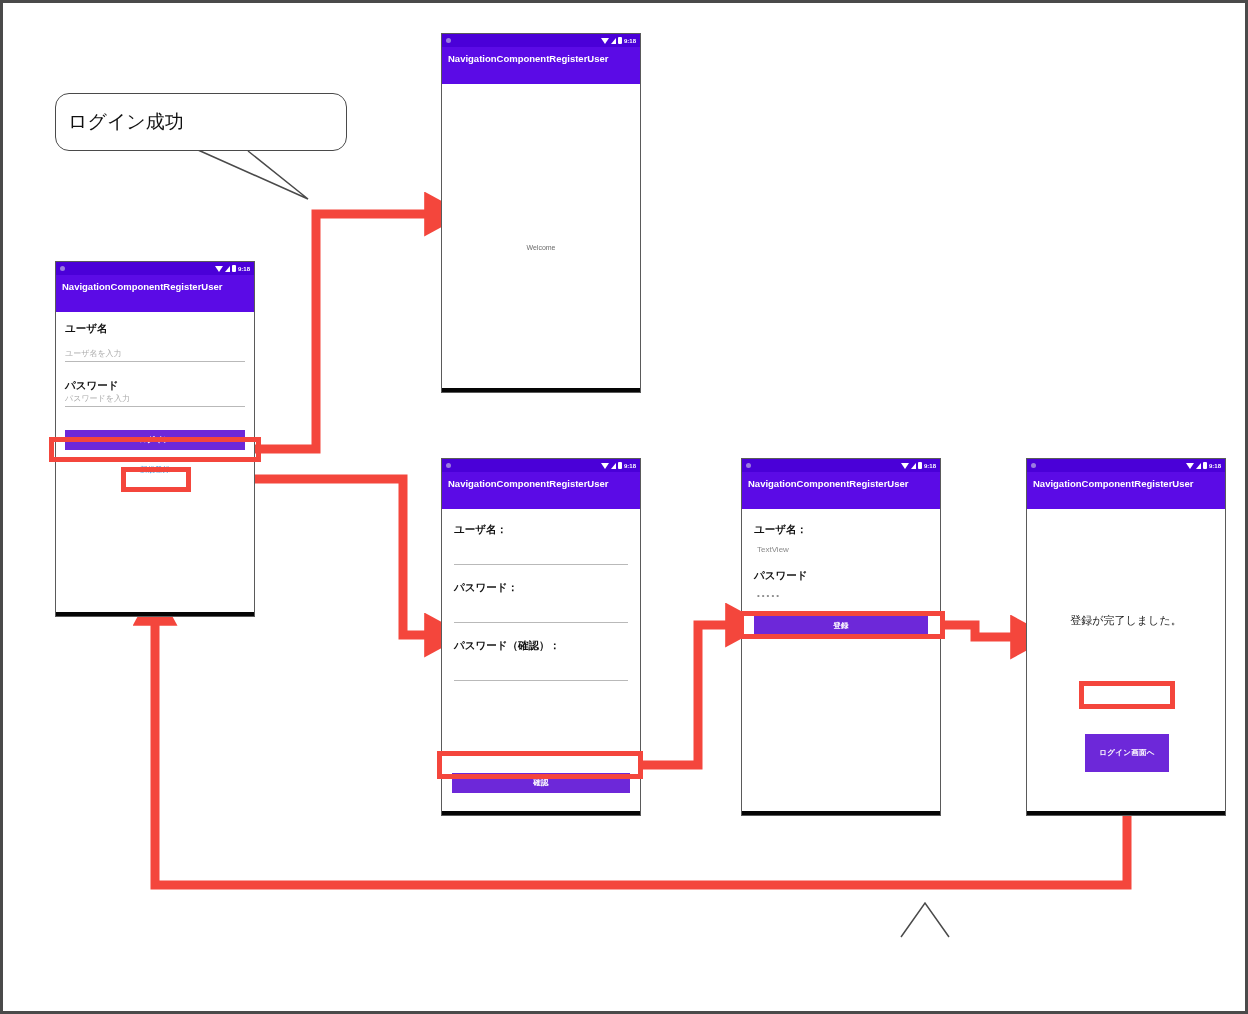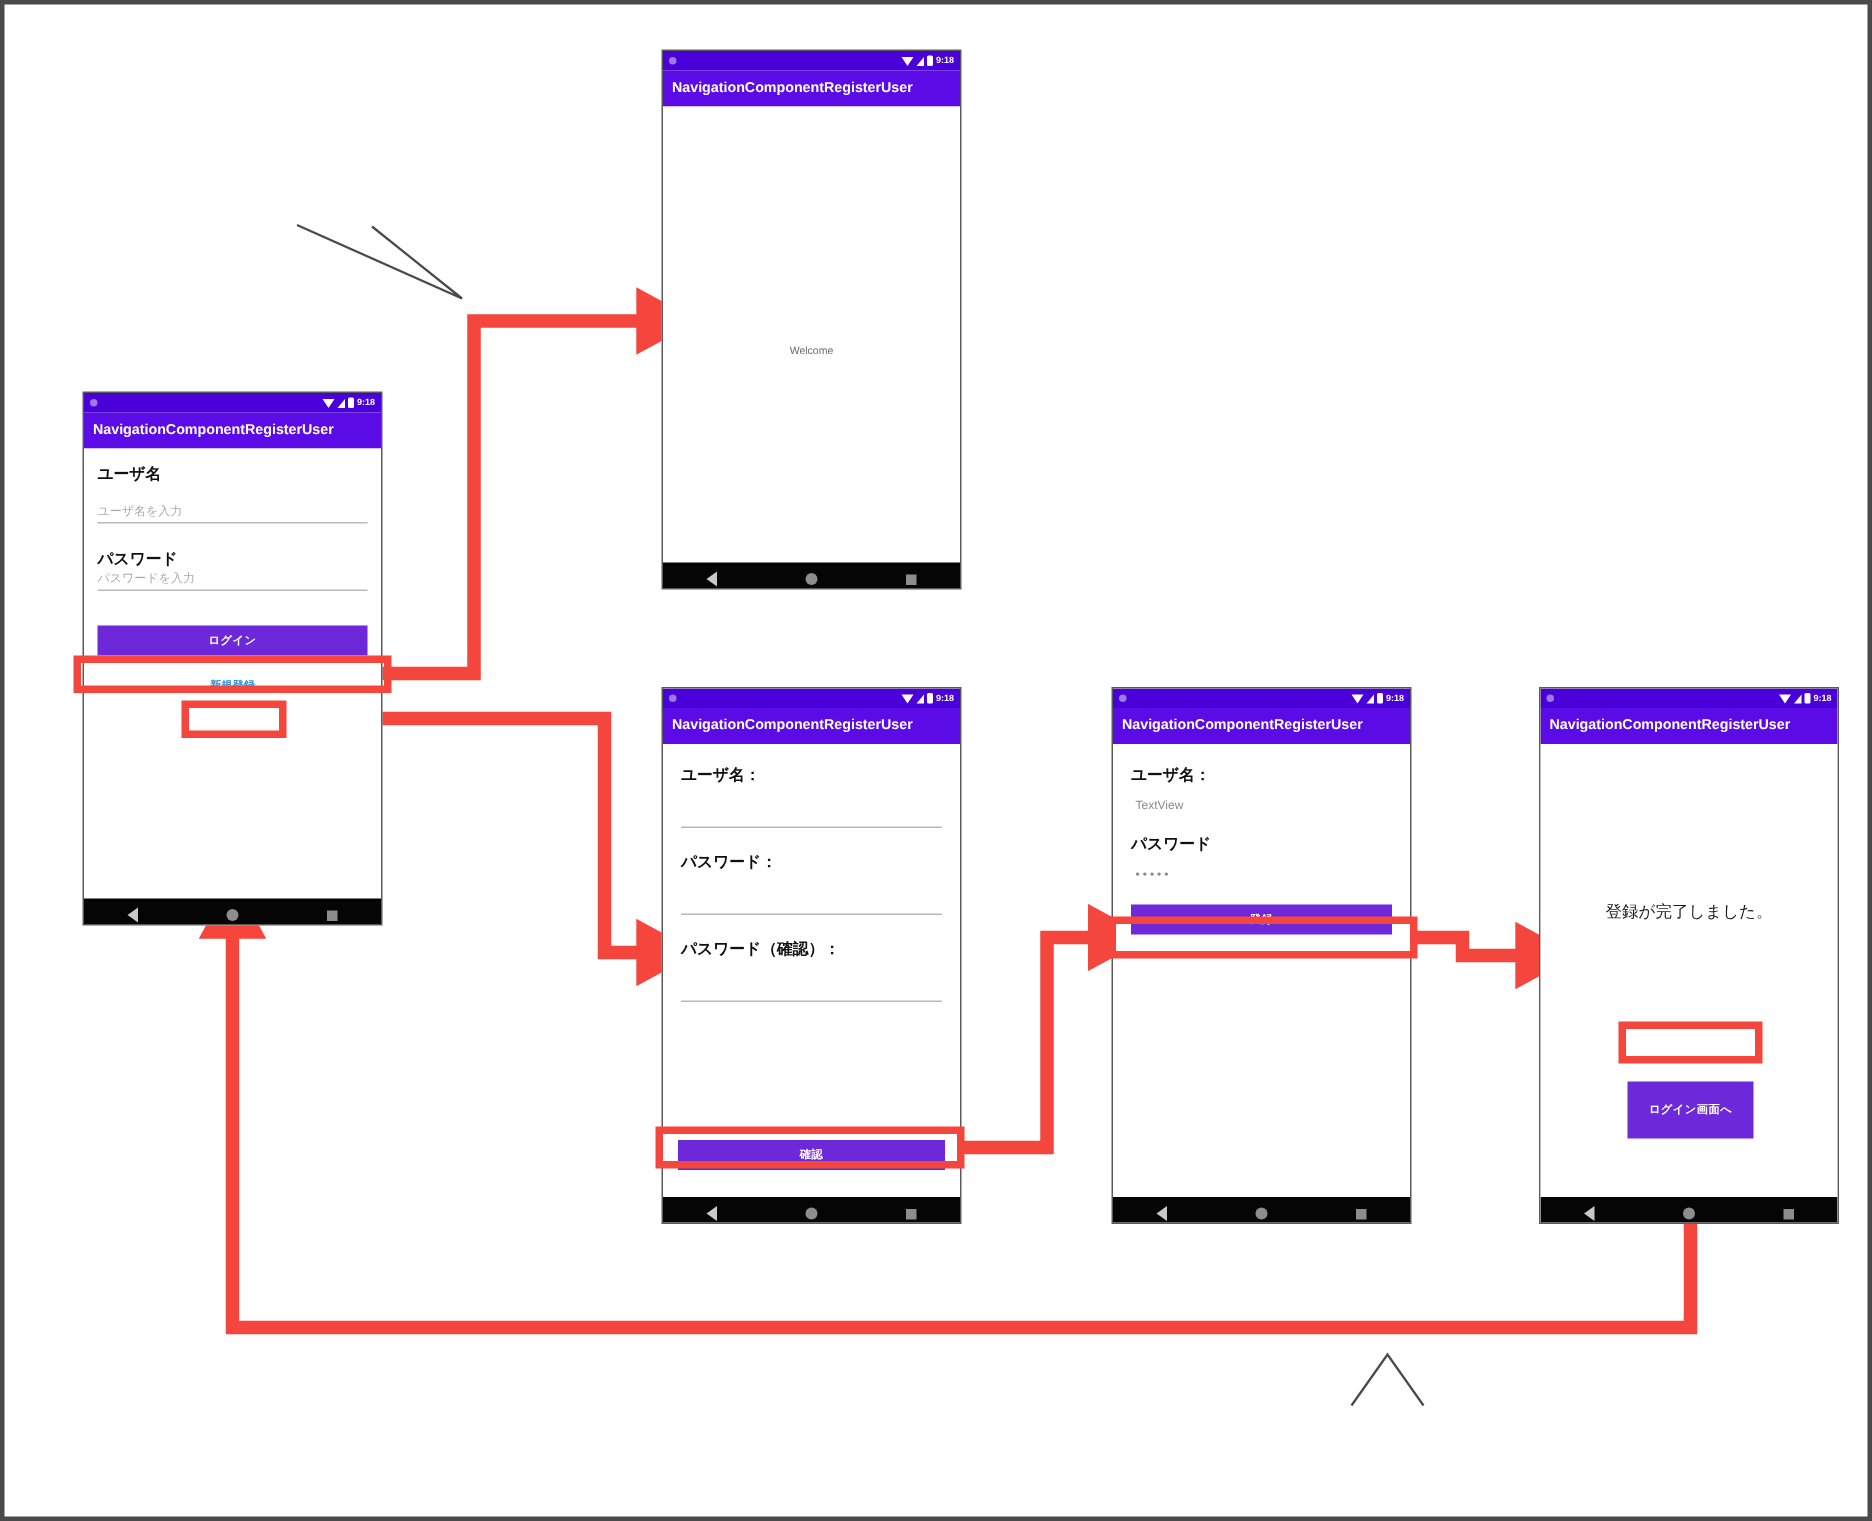--- a/index.html
+++ b/index.html
@@ -53,21 +53,21 @@
   }
   .sb-time{
     color:#ffffff;font-size:6px;font-weight:bold;letter-spacing:0;
     line-height:1;
   }
   .appbar{
     background:#5b0be6;
     color:#ffffff;
     font-size:9.5px;
     font-weight:bold;
-    padding:6px 6px 7px 6px;
+    padding:6px 6px 20px 6px;
     white-space:nowrap;
   }
   .screen-body{
     position:relative;
     background:#ffffff;
   }
   .navbar{
     position:absolute;left:0;right:0;bottom:0;
     height:22px;background:#050505;
     display:flex;align-items:center;justify-content:space-around;
@@ -94,21 +94,21 @@
     padding-bottom:2px;
   }
   .mtrl-btn{
     background:#6d28d9;color:#ffffff;
     font-size:7.5px;text-align:center;
     padding:5px 0;
     letter-spacing:.3px;
     font-weight:bold;
   }
   .text-btn{
-    color:#2b8fe0;font-size:7.5px;text-align:center;font-weight:bold;
+    color:#2b8fe0;font-size:7.5px;text-align:center;font-weight:normal;
   }
   .center-text{
     text-align:center;color:#6c6c6c;font-size:7px;
   }
   .big-center-text{
     text-align:center;color:#1b1b1b;font-size:11px;
   }
   .value-text{font-size:8px;color:#8a8a8a;}
   
   .hl{
@@ -162,20 +162,23 @@
 
       <path d="M1124,706 L1124,882 L152,882 L152,612"></path>
     </g>
   </svg>
 
   <svg style="position:absolute;left:0;top:0;width:1248px;height:1014px;pointer-events:none;" viewBox="0 0 1248 1014">
     <path d="M195,147 L305,196 L245,148" fill="#ffffff" stroke="#4a4a4a" stroke-width="1.5" stroke-linejoin="miter"></path>
     <path d="M898,934 L922,900 L946,934" fill="#ffffff" stroke="#4a4a4a" stroke-width="1.5"></path>
   </svg>
 
+  <div class="callout" id="callout-top">
+    <span>ログイン成功</span>
+  </div>
 
 
   <div class="phone" id="phone-login" style="left:52px;top:258px;width:200px;height:356px;">
     <div class="statusbar">
       <div class="sb-dot"></div>
       <div class="sb-right">
         <div class="sb-wifi"></div>
         <div class="sb-sig"></div>
         <div class="sb-bat"></div>
         <div class="sb-time">9:18</div>

